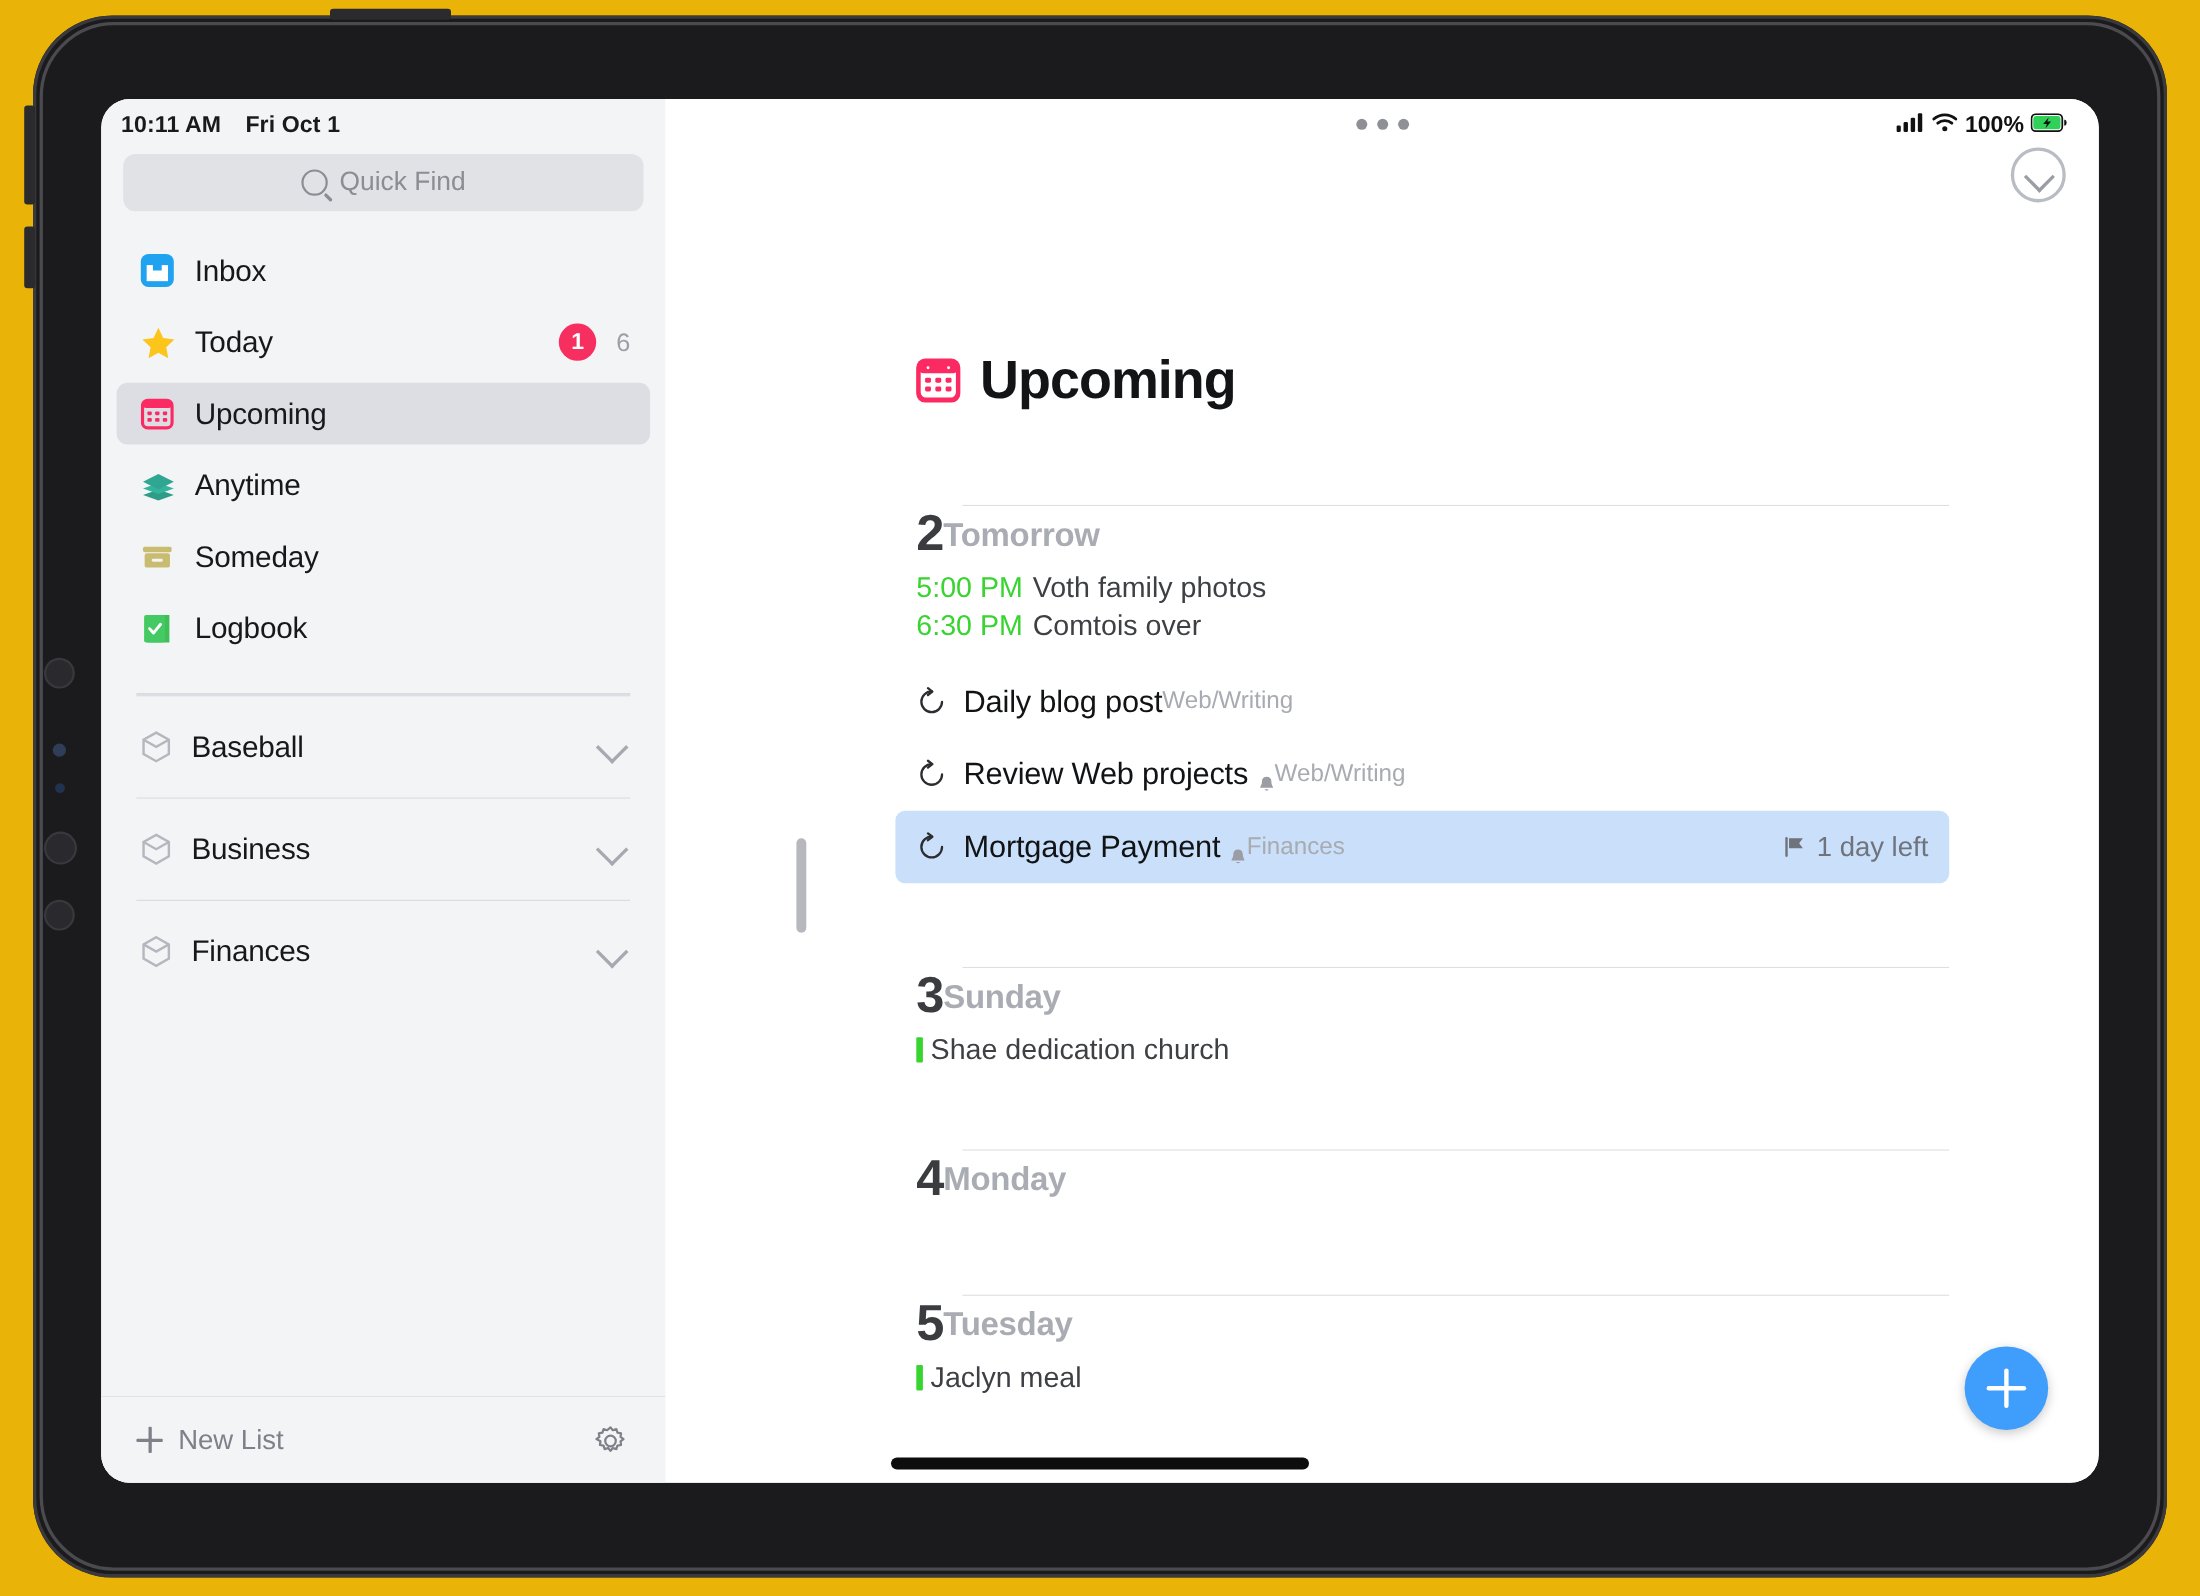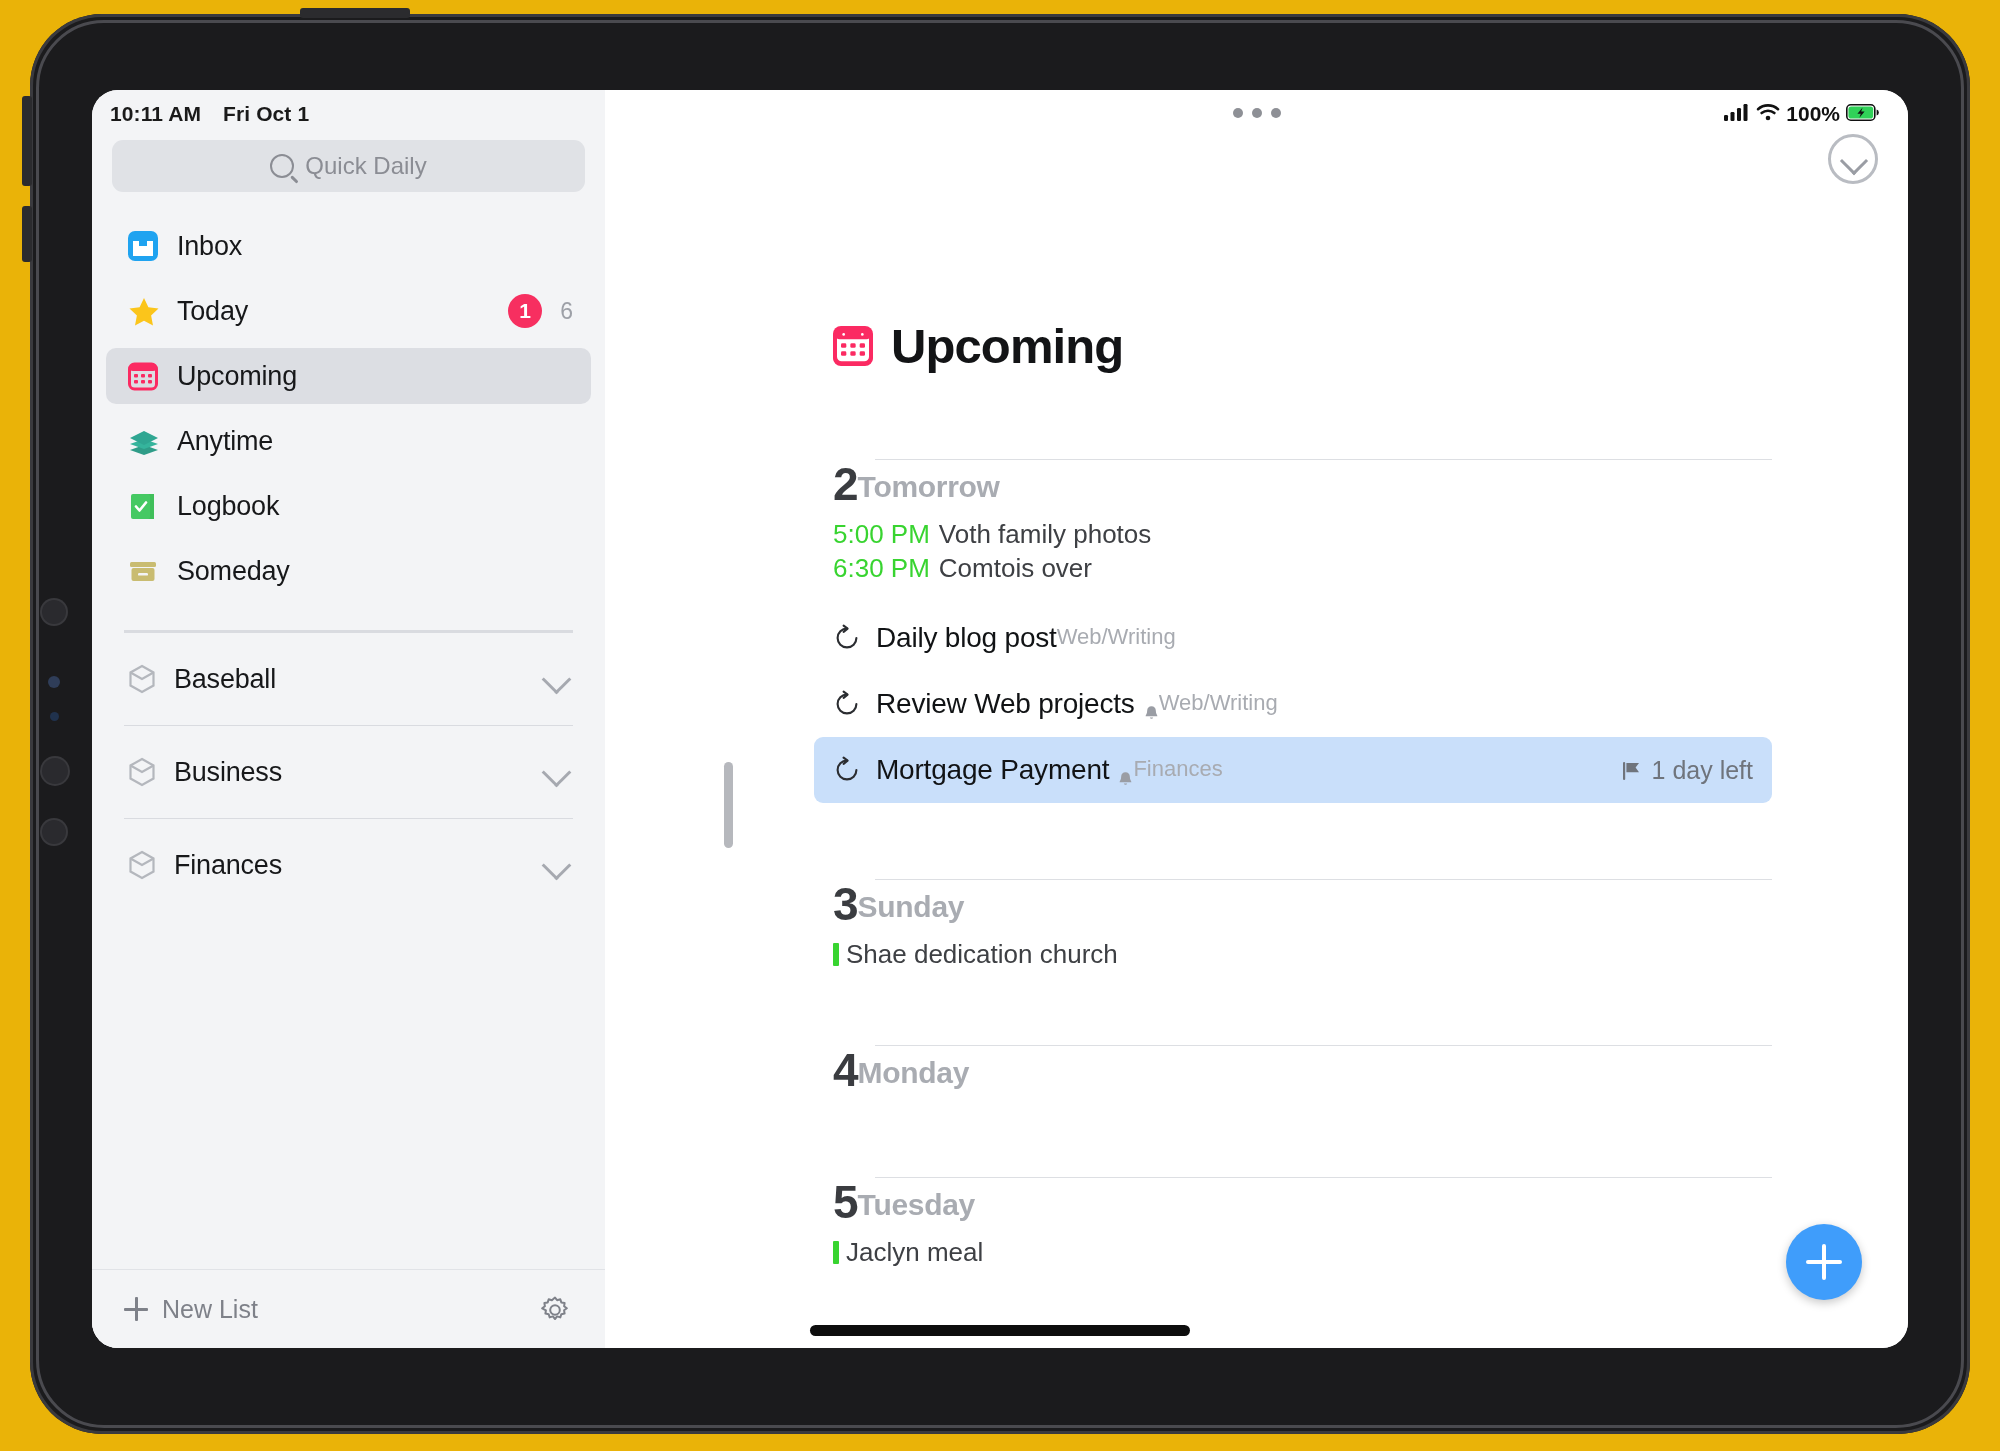--- a/index.html
+++ b/index.html
@@ -436,21 +436,21 @@
 
     <div class="sidebar">
 
       <div class="statusbar-left">
         <span>10:11 AM</span>
         <span>Fri Oct 1</span>
       </div>
 
       <div class="quickfind">
         <span class="qf-mag"></span>
-        <span class="qf-text">Quick Daily</span>
+        <span class="qf-text">Quick Find</span>
       </div>
 
       <div class="nav-list">
 
         <div class="nav-item" style="margin-top:0;">
           <span class="ico ico-inbox"></span>
           <span class="nav-label">Inbox</span>
         </div>
 
         <div class="nav-item" style="margin-top:9px;">
@@ -491,37 +491,37 @@
               <polygon points="16,13 2,18 16,23 30,18" fill="#35b49c"></polygon>
               <polygon points="16,5 2,12 16,19 30,12" fill="#2fa692"></polygon>
             </svg>
           </span>
           <span class="nav-label">Anytime</span>
         </div>
 
         <div class="nav-item" style="margin-top:9px;">
           <span class="ico">
             <svg viewBox="0 0 30 30" width="30" height="30">
+              <rect x="2" y="6" width="26" height="5" rx="1.5" fill="#c9bc71"></rect>
+              <rect x="3.5" y="12" width="23" height="13" rx="2" fill="#c9bc71"></rect>
+              <rect x="10" y="17" width="10" height="2.6" rx="1.2" fill="#f3f4f6"></rect>
+            </svg>
+          </span>
+          <span class="nav-label">Someday</span>
+        </div>
+
+        <div class="nav-item" style="margin-top:9px;">
+          <span class="ico">
+            <svg viewBox="0 0 30 30" width="30" height="30">
               <path d="M6 3 L26 3 L26 28 L6 28 Z" fill="#3fbf5a"></path>
               <rect x="3" y="3" width="19" height="25" rx="2" fill="#45c963"></rect>
               <path d="M8 15.5 L11.5 19.5 L18 11.5" fill="none" stroke="#fff" stroke-width="2.6" stroke-linecap="round" stroke-linejoin="round"></path>
             </svg>
           </span>
           <span class="nav-label">Logbook</span>
-        </div>
-
-        <div class="nav-item" style="margin-top:9px;">
-          <span class="ico">
-            <svg viewBox="0 0 30 30" width="30" height="30">
-              <rect x="2" y="6" width="26" height="5" rx="1.5" fill="#c9bc71"></rect>
-              <rect x="3.5" y="12" width="23" height="13" rx="2" fill="#c9bc71"></rect>
-              <rect x="10" y="17" width="10" height="2.6" rx="1.2" fill="#f3f4f6"></rect>
-            </svg>
-          </span>
-          <span class="nav-label">Someday</span>
         </div>
       </div>
 
       <div style="position:absolute; left:0; top:540px; width:513px;">
 
         <div class="sep"></div>
 
         <div class="sep"></div>
 
         <div class="sep"></div>

